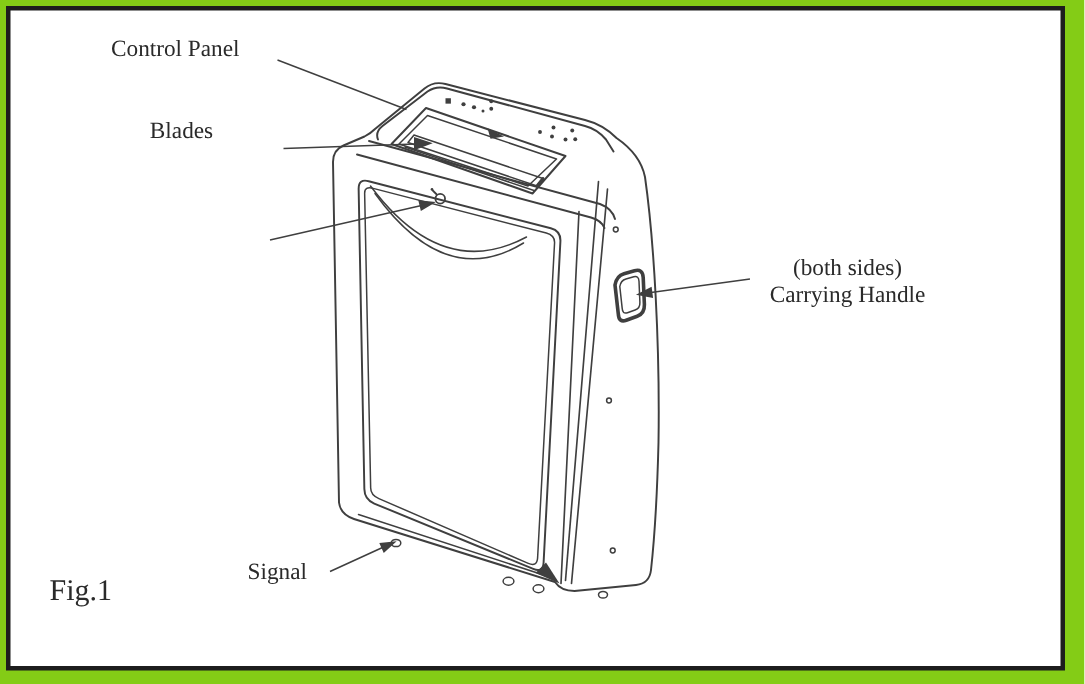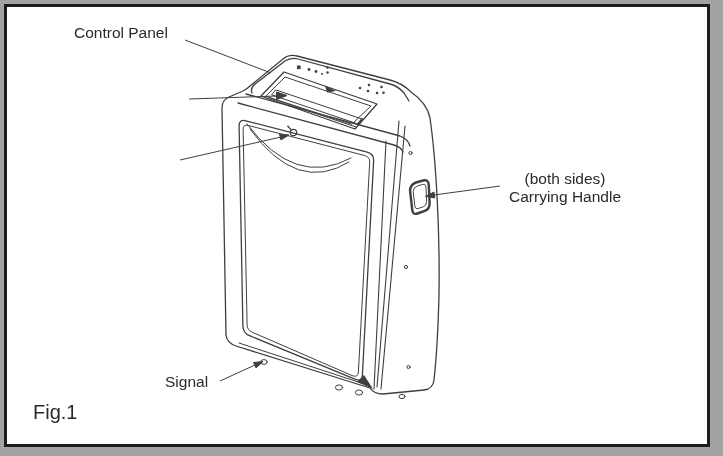--- a/index.html
+++ b/index.html
@@ -1,34 +1,34 @@
 <!DOCTYPE html>
 <html><head>
 <meta charset="utf-8">
 <style>
   html,body{margin:0;padding:0;background:#fbfbfb;}
   .page{
     position:relative;
     width:723px;height:456px;
-    background:#a3a3a3;
-    font-family:Liberation Sans, sans-serif;
+    background:#84cc16;
+    font-family:Liberation Serif, serif;
     overflow:hidden;
   }
   .figure-svg{position:absolute;left:0;top:0;}
   .label{
     position:absolute;
     color:#2a2a2a;
     font-size:15.5px;
     line-height:18px;
     white-space:nowrap;
   }
   .label.centered{text-align:center;white-space:normal;}
   .fig-caption{
     position:absolute;
-    left:33px;top:401px;
+    left:33px;top:383px;
     font-size:20px;
     color:#2a2a2a;
   }
 </style>
 </head>
 <body>
 
 <div class="page">
 
   <svg class="figure-svg" width="723" height="456" viewBox="0 0 723 456">
@@ -145,20 +145,21 @@
       <polygon points="425.5,196.3 434,192 434.8,198"></polygon>
 
       <path fill="none" d="M 220,381 L 255,365"></path>
       <polygon points="263,361.5 256,367.9 253.6,362.5"></polygon>
     </g>
   </svg>
 
   <div class="label" style="left:74px;top:24px;">Control Panel</div>
 
   <div class="label centered" style="left:48px;top:79px;width:146px;">
+    <div>Blades</div>
   </div>
 
 
   <div class="label centered" style="left:498px;top:170px;width:134px;">
     <div>(both sides)</div>
     <div>Carrying Handle</div>
   </div>
 
   <div class="label" style="left:165px;top:373px;">Signal</div>
 

